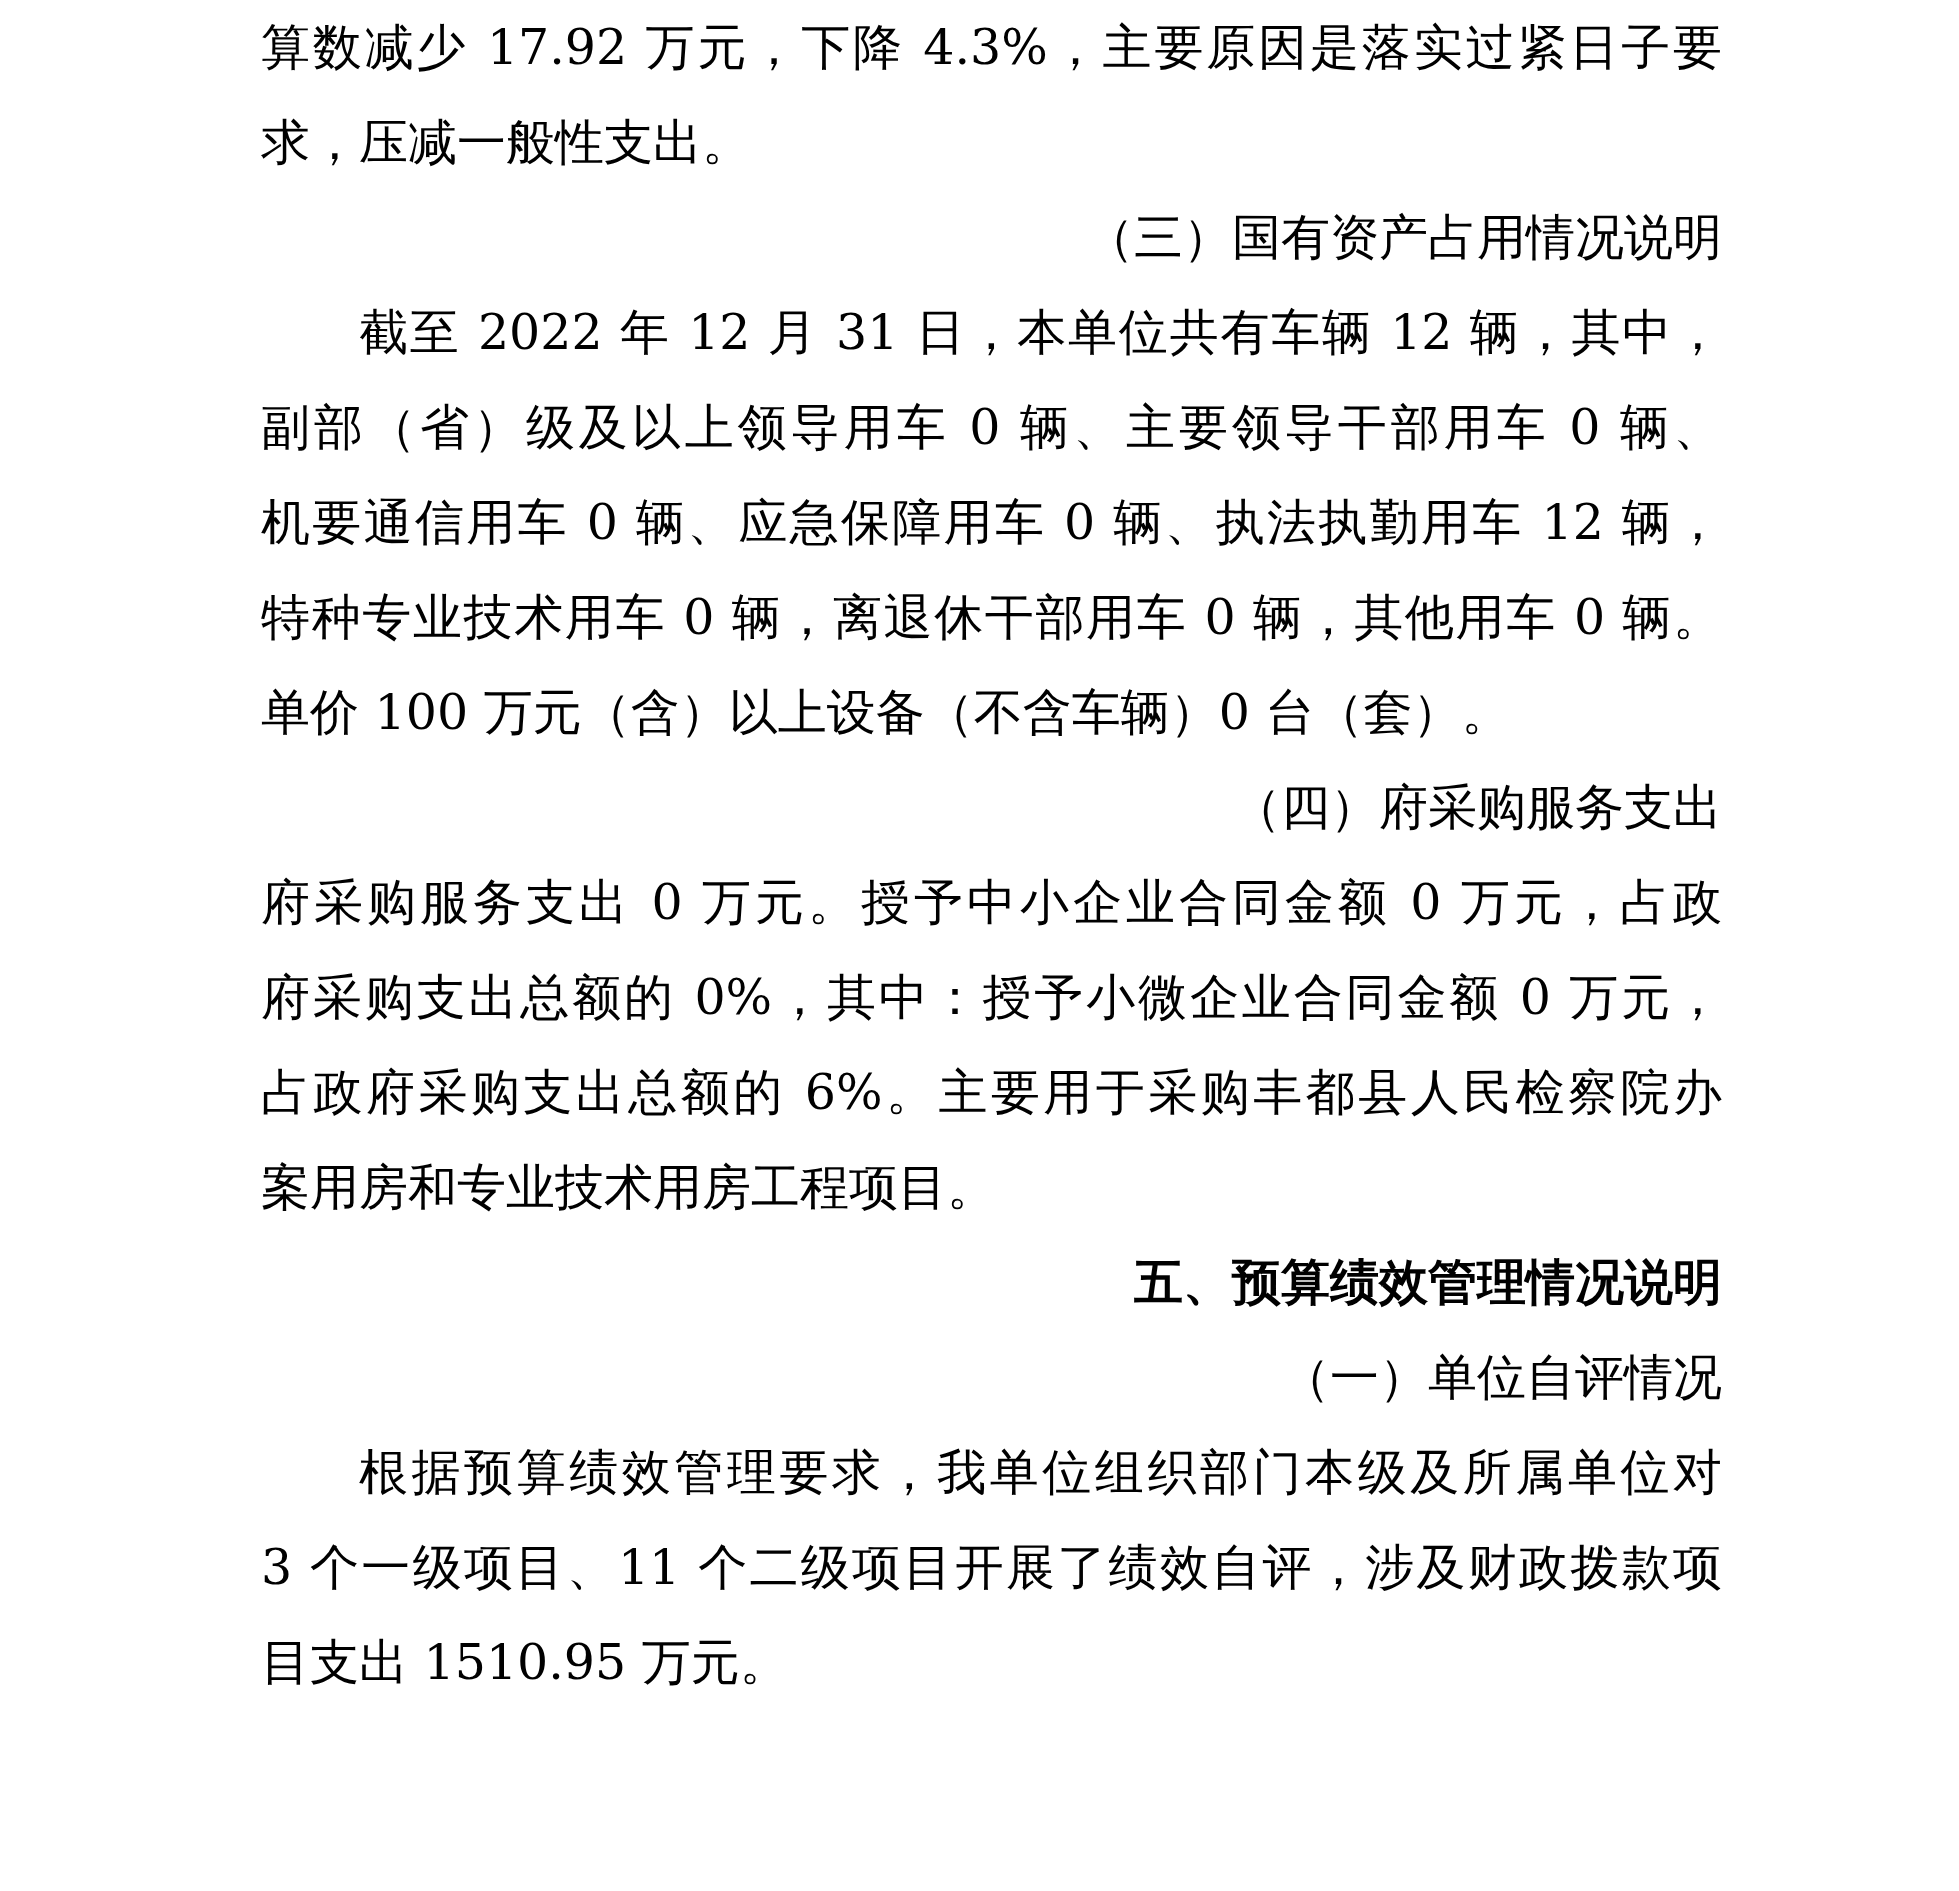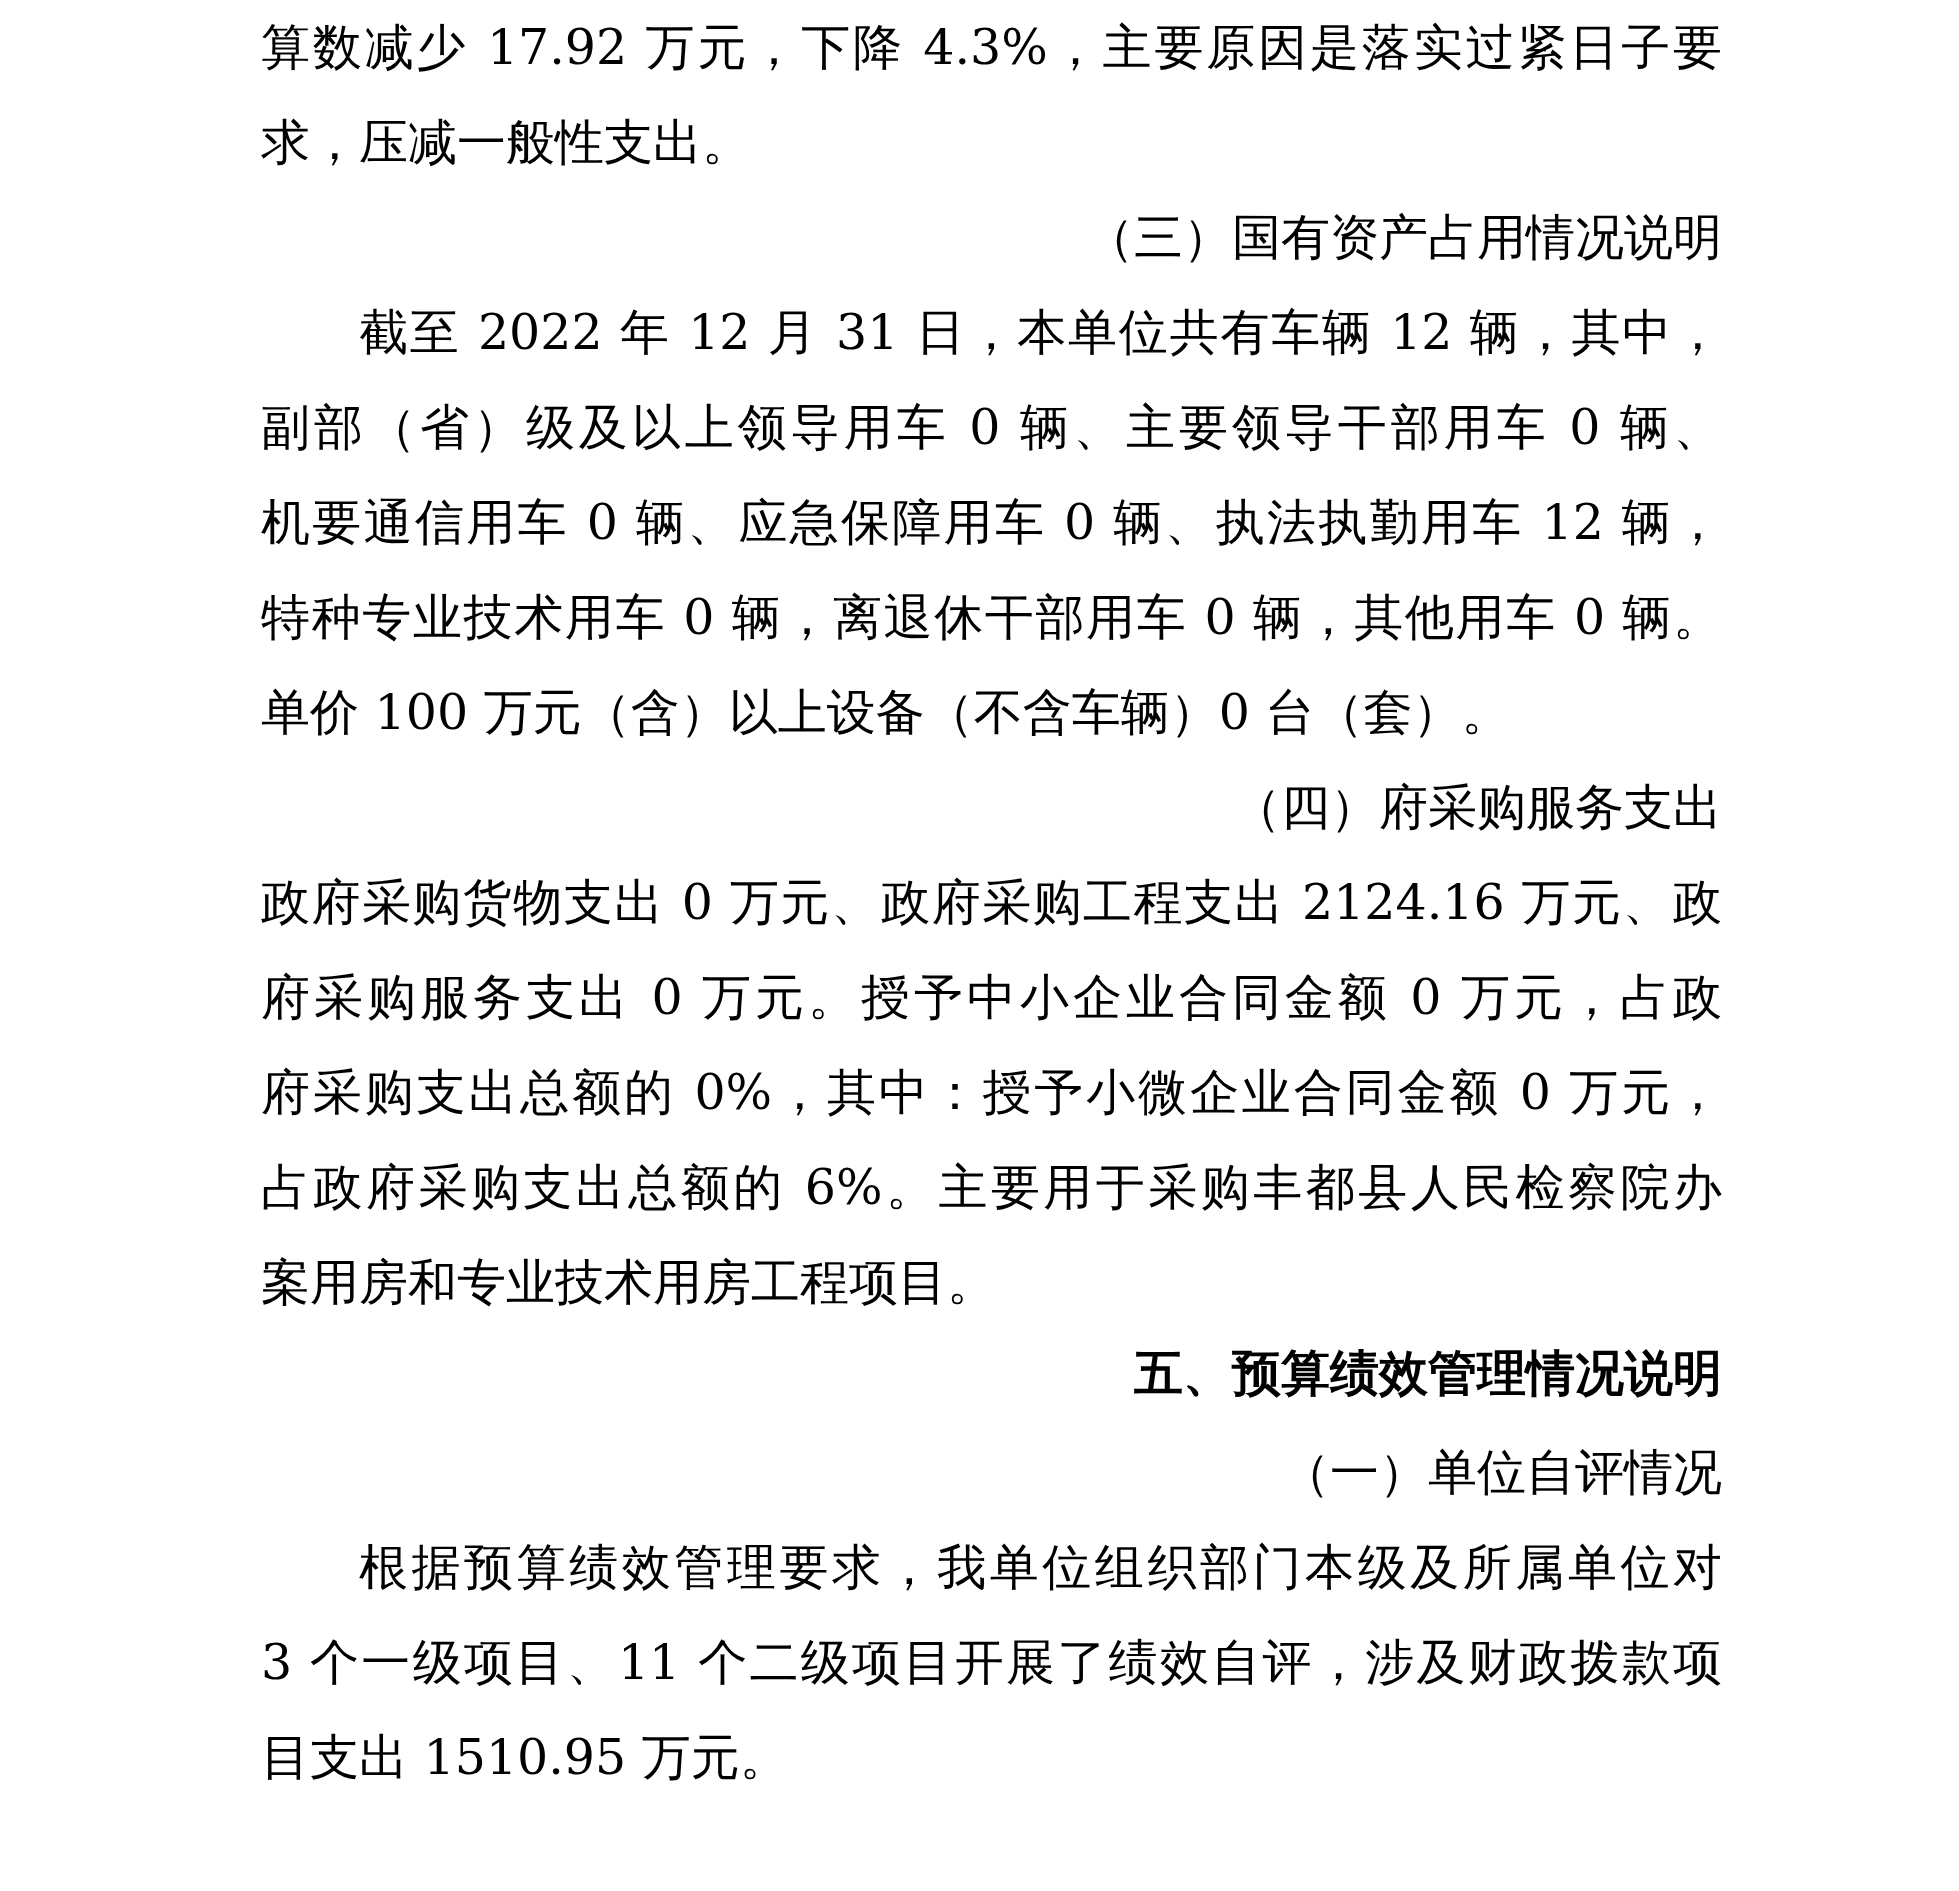--- a/index.html
+++ b/index.html
@@ -32,38 +32,37 @@
     text-align-last: justify;
     text-justify: inter-character;
   }
   
   .indent {
     text-indent: 98px;
     text-align: right;
   }
   
   .h1bold {
-    font-family: Liberation Mono, monospace;
+    font-family: Liberation Sans, sans-serif;
     font-weight: bold;
   }
 </style>
 </head>
 <body>
 
 <div class="page">
   <p class="line j">算数减少 17.92 万元，下降 4.3%，主要原因是落实过紧日子要</p>
   <p class="line">求，压减一般性支出。</p>
   <p class="line indent">（三）国有资产占用情况说明</p>
   <p class="line indent j">截至 2022 年 12 月 31 日，本单位共有车辆 12 辆，其中，</p>
   <p class="line j">副部（省）级及以上领导用车 0 辆、主要领导干部用车 0 辆、</p>
   <p class="line j">机要通信用车 0 辆、应急保障用车 0 辆、执法执勤用车 12 辆，</p>
   <p class="line j">特种专业技术用车 0 辆，离退休干部用车 0 辆，其他用车 0 辆。</p>
   <p class="line">单价 100 万元（含）以上设备（不含车辆）0 台（套）。</p>
   <p class="line indent">（四）府采购服务支出</p>
-  <p class="line j">政府采购货物支出 0 万元、政府采购工程支出 2124.16 万元、政</p>
   <p class="line j">府采购服务支出 0 万元。授予中小企业合同金额 0 万元，占政</p>
   <p class="line j">府采购支出总额的 0%，其中：授予小微企业合同金额 0 万元，</p>
   <p class="line j">占政府采购支出总额的 6%。主要用于采购丰都县人民检察院办</p>
   <p class="line">案用房和专业技术用房工程项目。</p>
   <p class="line indent h1bold">五、预算绩效管理情况说明</p>
   <p class="line indent">（一）单位自评情况</p>
   <p class="line indent j">根据预算绩效管理要求，我单位组织部门本级及所属单位对</p>
   <p class="line j">3 个一级项目、11 个二级项目开展了绩效自评，涉及财政拨款项</p>
   <p class="line">目支出 1510.95 万元。</p>
 </div>

